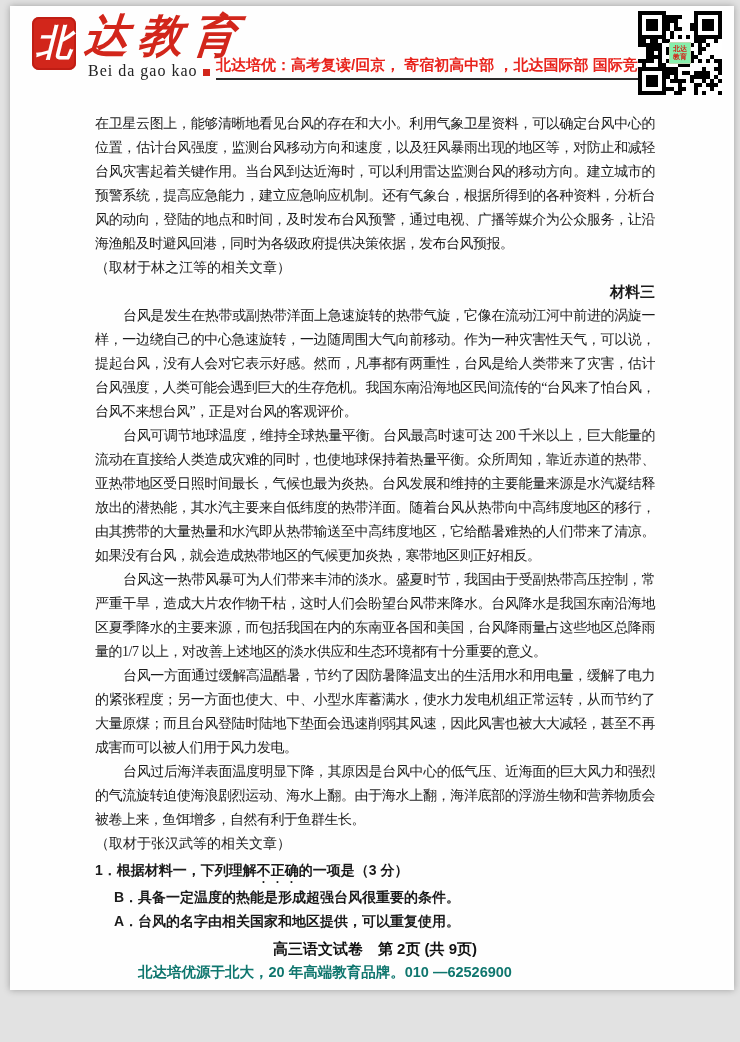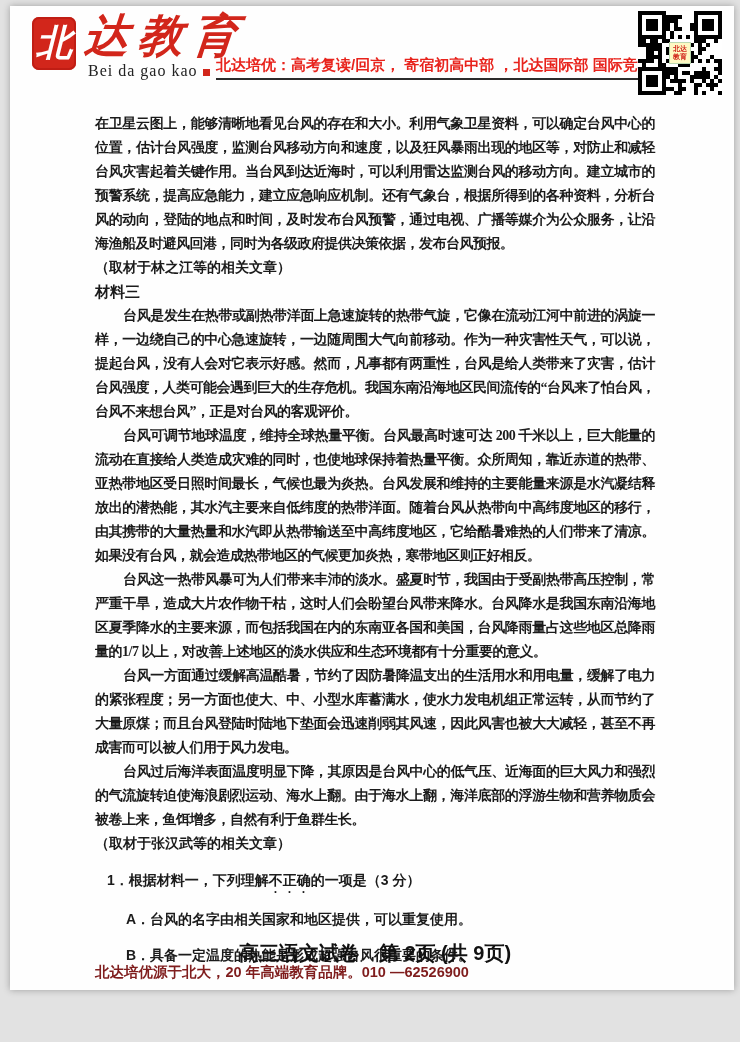--- a/index.html
+++ b/index.html
@@ -40,57 +40,57 @@
     font-family:"Liberation Sans", sans-serif;
   }
   .rule{
     position:absolute;left:206px;top:72px;width:422px;height:2px;background:#2b2b2b;
   }
   
   .qr{position:absolute;right:12px;top:5px;width:84px;height:84px;background:#fff;}
   .qr svg{display:block;}
   .qr-center{
     position:absolute;left:31px;top:31px;width:22px;height:22px;
-    background:#fef9c3;border:1px solid #bcd8b0;box-sizing:border-box;
+    background:#86efac;border:1px solid #bcd8b0;box-sizing:border-box;
     display:flex;flex-direction:column;align-items:center;justify-content:center;
     font-size:7px;line-height:8px;color:#d2261b;font-weight:bold;
   }
   
   .body-text{
     position:absolute;left:85px;top:106px;width:560px;
     font-size:14px;line-height:24px;letter-spacing:-0.5px;
     color:#1b1b1b;text-align:justify;
   }
-  .body-text p{margin:0;font-weight:bold;}
+  .body-text p{margin:0;}
   .indent{text-indent:2em;}
   .attribution{text-align:left;letter-spacing:0;}
   .section-heading{
-    text-align:left;font-weight:bold;font-size:15px;margin:2px 0;
+    text-align:right;font-weight:bold;font-size:15px;margin:2px 0;
     font-family:"Liberation Sans", sans-serif;letter-spacing:0;
   }
   .question{
     font-family:"Liberation Sans", sans-serif;font-weight:bold;letter-spacing:0;
     margin-top:2px;
   }
-  .question p{margin:12px;}
+  .question p{margin:0;}
   .option{padding-left:19px;}
   .emph{
     -webkit-text-emphasis:filled dot;-webkit-text-emphasis-position:under right;
     text-emphasis:filled dot;text-emphasis-position:under right;
   }
   
   .footer-pageinfo{
     position:absolute;top:934px;left:85px;width:560px;text-align:center;
-    font-size:20px;font-weight:bold;color:#111;
+    font-size:15px;font-weight:bold;color:#111;
     font-family:"Liberation Sans", sans-serif;
   }
   .footer-contact{
     position:absolute;top:957px;left:85px;width:560px;box-sizing:border-box;
-    text-align:left;padding-right:100px;
-    font-size:14.5px;font-weight:bold;color:#7f1d1d;white-space:nowrap;
+    text-align:center;padding-right:100px;
+    font-size:14.5px;font-weight:bold;color:#0f766e;white-space:nowrap;
     font-family:"Liberation Sans", sans-serif;
   }
 </style>
 </head>
 <body>
 
 <div class="sheet">
 
   <div>
     <div class="seal">
@@ -266,21 +266,21 @@
     <p class="section-heading">材料三</p>
     <p class="indent">台风是发生在热带或副热带洋面上急速旋转的热带气旋，它像在流动江河中前进的涡旋一样，一边绕自己的中心急速旋转，一边随周围大气向前移动。作为一种灾害性天气，可以说，提起台风，没有人会对它表示好感。然而，凡事都有两重性，台风是给人类带来了灾害，估计台风强度，人类可能会遇到巨大的生存危机。我国东南沿海地区民间流传的“台风来了怕台风，台风不来想台风”，正是对台风的客观评价。</p>
     <p class="indent">台风可调节地球温度，维持全球热量平衡。台风最高时速可达 200 千米以上，巨大能量的流动在直接给人类造成灾难的同时，也使地球保持着热量平衡。众所周知，靠近赤道的热带、亚热带地区受日照时间最长，气候也最为炎热。台风发展和维持的主要能量来源是水汽凝结释放出的潜热能，其水汽主要来自低纬度的热带洋面。随着台风从热带向中高纬度地区的移行，由其携带的大量热量和水汽即从热带输送至中高纬度地区，它给酷暑难热的人们带来了清凉。如果没有台风，就会造成热带地区的气候更加炎热，寒带地区则正好相反。</p>
     <p class="indent">台风这一热带风暴可为人们带来丰沛的淡水。盛夏时节，我国由于受副热带高压控制，常严重干旱，造成大片农作物干枯，这时人们会盼望台风带来降水。台风降水是我国东南沿海地区夏季降水的主要来源，而包括我国在内的东南亚各国和美国，台风降雨量占这些地区总降雨量的1/7 以上，对改善上述地区的淡水供应和生态环境都有十分重要的意义。</p>
     <p class="indent">台风一方面通过缓解高温酷暑，节约了因防暑降温支出的生活用水和用电量，缓解了电力的紧张程度；另一方面也使大、中、小型水库蓄满水，使水力发电机组正常运转，从而节约了大量原煤；而且台风登陆时陆地下垫面会迅速削弱其风速，因此风害也被大大减轻，甚至不再成害而可以被人们用于风力发电。</p>
     <p class="indent">台风过后海洋表面温度明显下降，其原因是台风中心的低气压、近海面的巨大风力和强烈的气流旋转迫使海浪剧烈运动、海水上翻。由于海水上翻，海洋底部的浮游生物和营养物质会被卷上来，鱼饵增多，自然有利于鱼群生长。</p>
     <p class="attribution">（取材于张汉武等的相关文章）</p>
 
     <div class="question">
       <p class="stem"><span>1．</span><span>根据材料一，下列理解</span><span class="emph">不正确</span><span>的一项是（3 分）</span></p>
+      <p class="option">B．具备一定温度的热能是形成超强台风很重要的条件。</p>
       <p class="option">A．台风的名字由相关国家和地区提供，可以重复使用。</p>
-      <p class="option">B．具备一定温度的热能是形成超强台风很重要的条件。</p>
     </div>
   </div>
 
   <div class="footer-pageinfo">高三语文试卷　第 2页 (共 9页)</div>
   <div class="footer-contact">北达培优源于北大，20 年高端教育品牌。010 —62526900</div>
 
 </div>
 
 </body></html>

